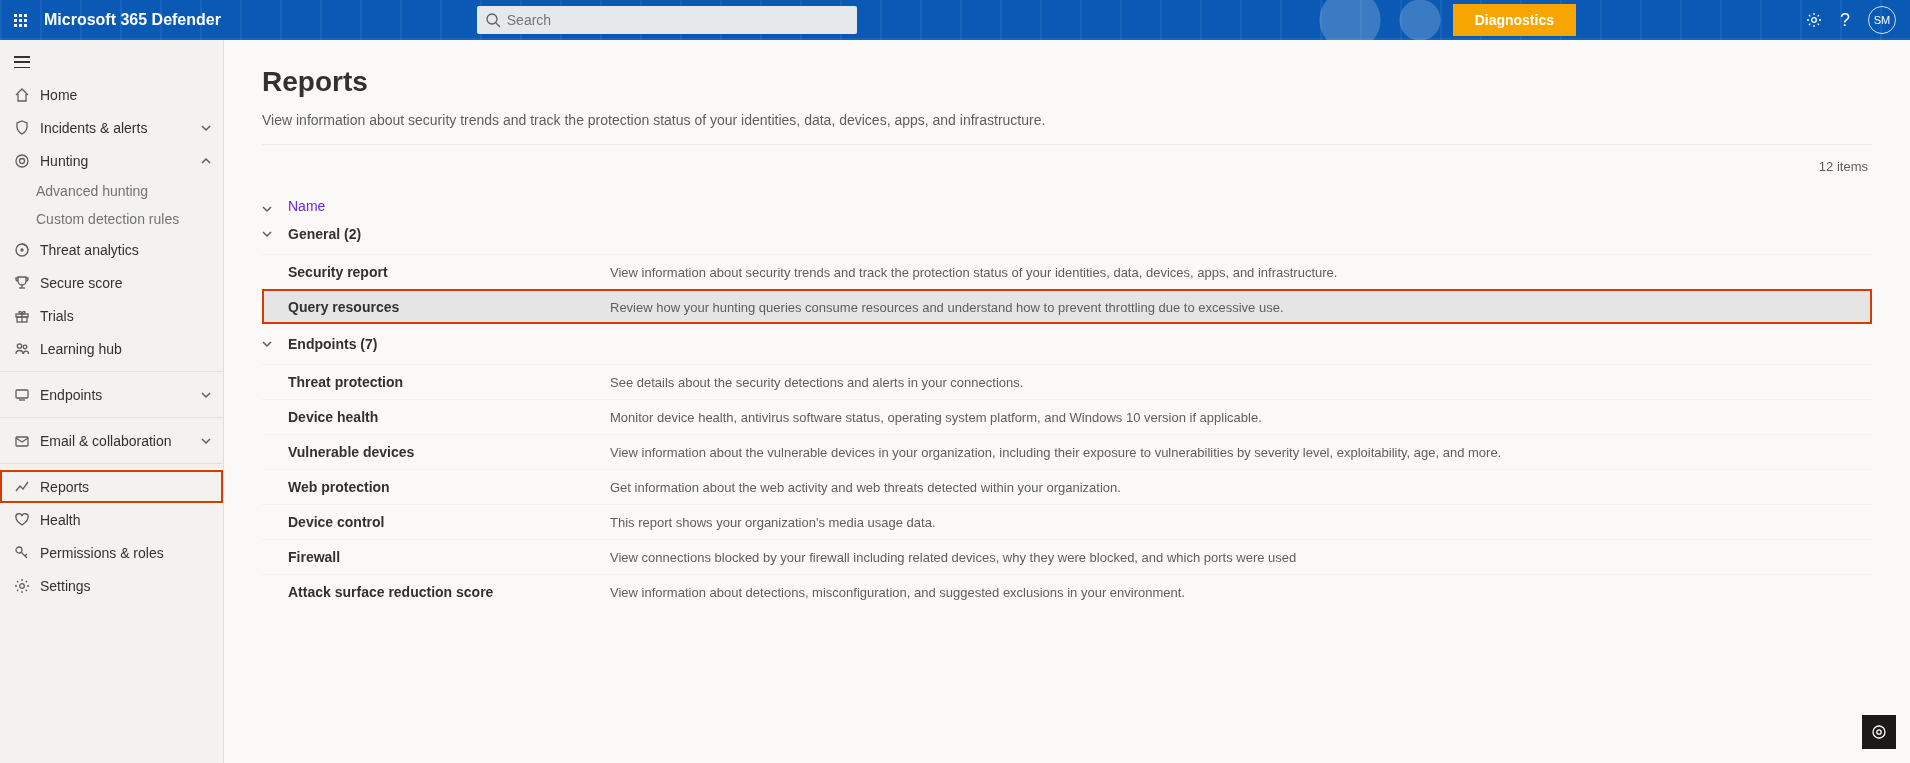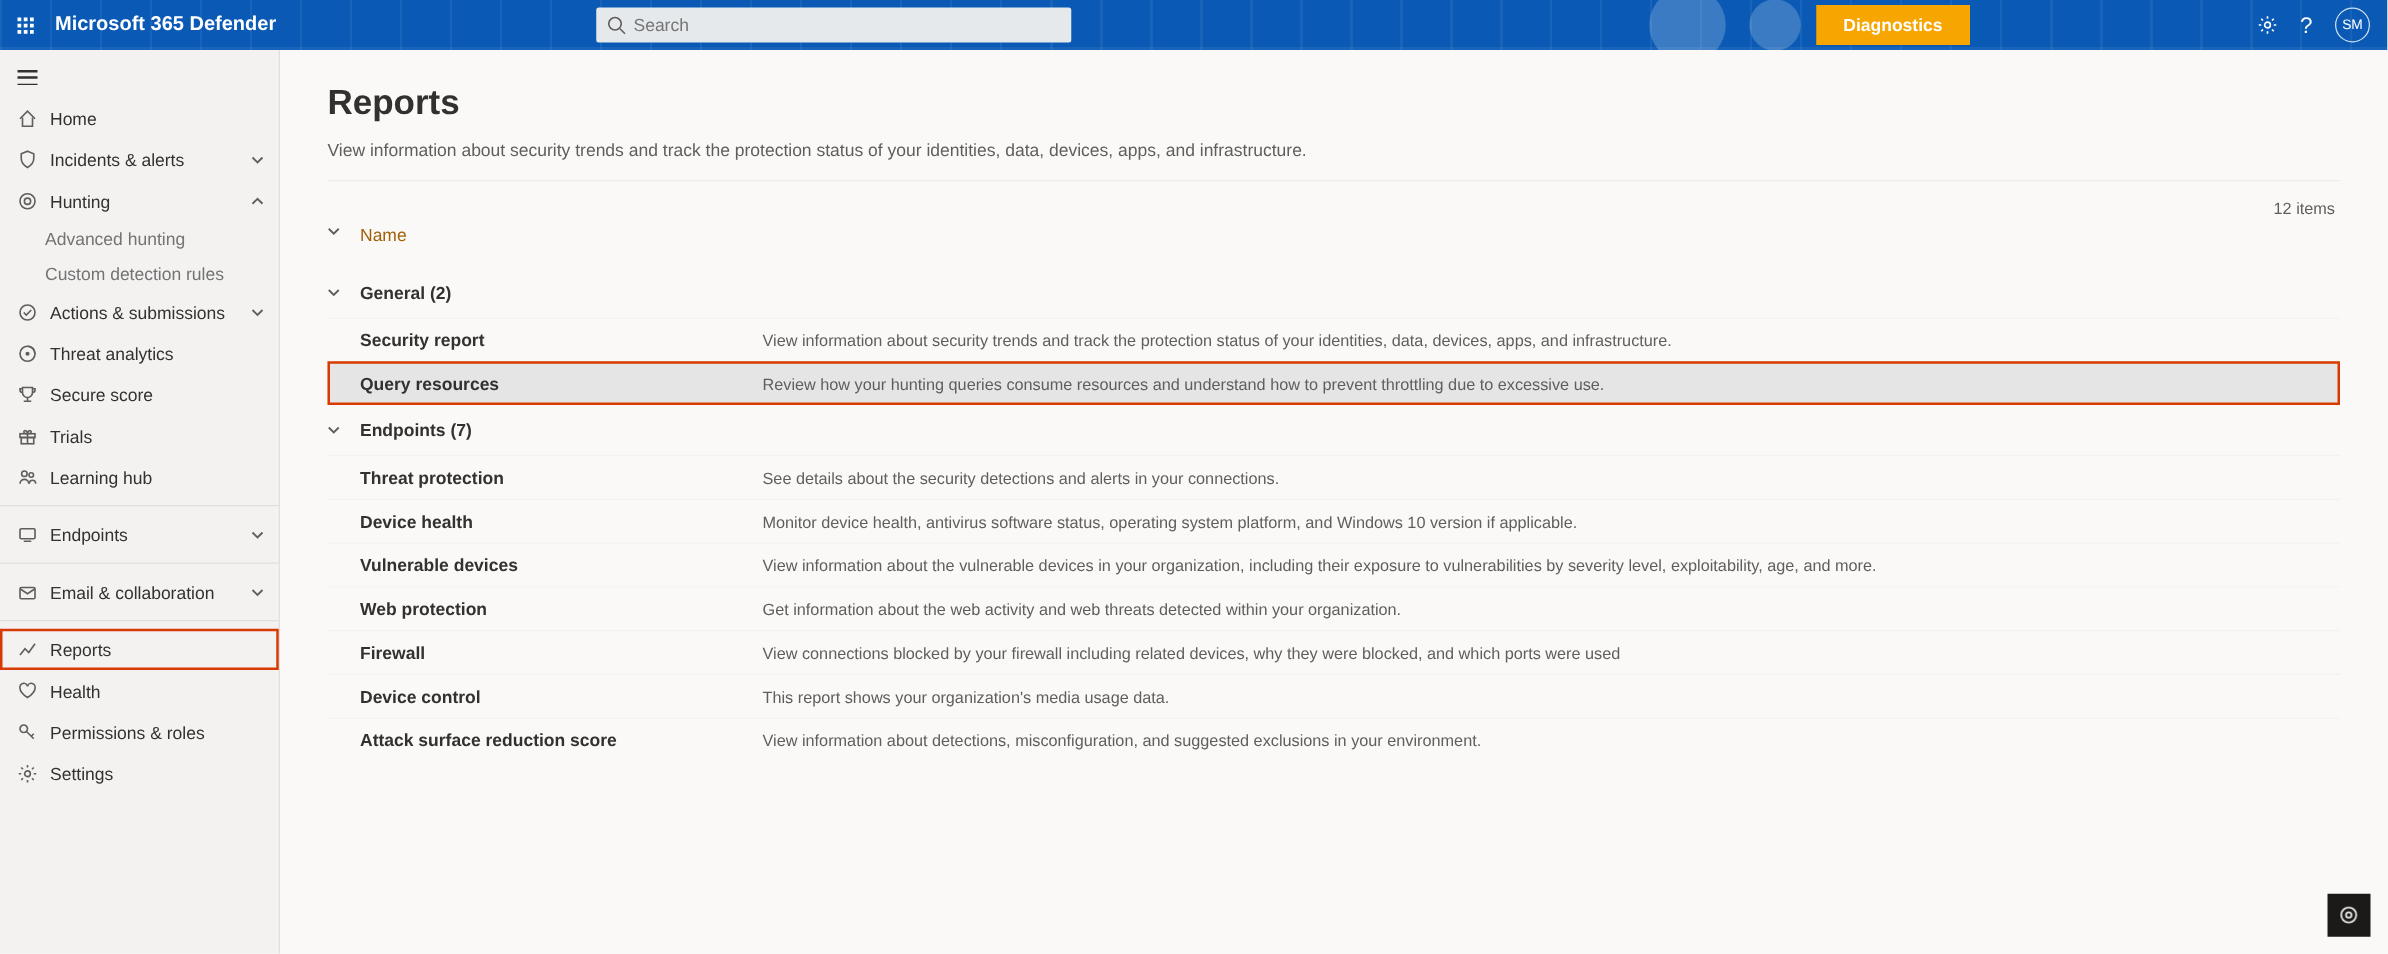--- a/index.html
+++ b/index.html
@@ -47,21 +47,21 @@
     .nav-chev{color:#605e5c;font-size:11px;}
     .nav-sub{padding-left:36px;height:28px;display:flex;align-items:center;cursor:pointer;color:#737373;}
     .nav-divider{height:1px;background:#e1dfdd;margin:6px 0;}
 
     
     .main{flex:1; overflow:auto; padding:26px 38px;}
     .page-title{font-size:28px;font-weight:600;margin-bottom:14px;}
     .page-sub{color:#605e5c; font-size:14px; padding-bottom:16px; border-bottom:1px solid #edebe9;}
     .count-row{text-align:right;color:#605e5c;font-size:13px;padding:14px 4px 6px 0;}
 
-    .thead{display:flex;align-items:flex-start;height:34px;color:#a16207;font-size:14px;}
+    .thead{display:flex;align-items:flex-end;height:34px;color:#6d28d9;font-size:14px;}
     .col-chev{width:26px;text-align:center;color:#605e5c;cursor:pointer;}
     .col-name{width:348px;}
     .col-desc{flex:1;}
 
     .group-hdr{display:flex;align-items:center;height:40px;font-weight:600;cursor:pointer;}
     .row{display:flex;align-items:center;height:35px;border-top:1px solid #f3f2f1;cursor:pointer;}
     .row-name{width:348px;padding-left:26px;font-weight:600;}
     .row-desc{flex:1;color:#605e5c;font-size:13px;}
     .row.highlight{background:#e5e5e5; outline:2.5px solid #d83b01; outline-offset:-2px;}
 
@@ -165,34 +165,20 @@
         <div class="nav-sub">
           <span>Advanced hunting</span>
         </div>
         <div class="nav-sub">
           <span>Custom detection rules</span>
         </div>
         <div class="nav-item">
           <span class="nav-icon">
             <svg class="icon-svg" viewBox="0 0 16 16">
               <circle cx="8" cy="8" r="6"></circle>
-              <polyline points="5,8 7,10 11,6"></polyline>
-            </svg>
-          </span>
-          <span class="nav-label">Actions &amp; submissions</span>
-          <span class="nav-chev">
-            <svg class="chev-svg" viewBox="0 0 10 10">
-              <polyline points="1,3 5,7 9,3"></polyline>
-            </svg>
-          </span>
-        </div>
-        <div class="nav-item">
-          <span class="nav-icon">
-            <svg class="icon-svg" viewBox="0 0 16 16">
-              <circle cx="8" cy="8" r="6"></circle>
               <path d="M8 2a6 6 0 0 1 6 6"></path>
               <circle cx="8" cy="8" r="1" fill="#605e5c"></circle>
             </svg>
           </span>
           <span class="nav-label">Threat analytics</span>
         </div>
         <div class="nav-item">
           <span class="nav-icon">
             <svg class="icon-svg" viewBox="0 0 16 16">
               <path d="M4 2h8v4a4 4 0 0 1-8 0z"></path>
@@ -342,26 +328,26 @@
         </div>
         <div class="row">
           <div class="row-name">Vulnerable devices</div>
           <div class="row-desc">View information about the vulnerable devices in your organization, including their exposure to vulnerabilities by severity level, exploitability, age, and more.</div>
         </div>
         <div class="row">
           <div class="row-name">Web protection</div>
           <div class="row-desc">Get information about the web activity and web threats detected within your organization.</div>
         </div>
         <div class="row">
+          <div class="row-name">Device control</div>
+          <div class="row-desc">This report shows your organization's media usage data.</div>
+        </div>
+        <div class="row">
           <div class="row-name">Firewall</div>
           <div class="row-desc">View connections blocked by your firewall including related devices, why they were blocked, and which ports were used</div>
-        </div>
-        <div class="row">
-          <div class="row-name">Device control</div>
-          <div class="row-desc">This report shows your organization's media usage data.</div>
         </div>
         <div class="row">
           <div class="row-name">Attack surface reduction score</div>
           <div class="row-desc">View information about detections, misconfiguration, and suggested exclusions in your environment.</div>
         </div>
       </div>
   </main>
 </div>
 
 <div class="fab">

